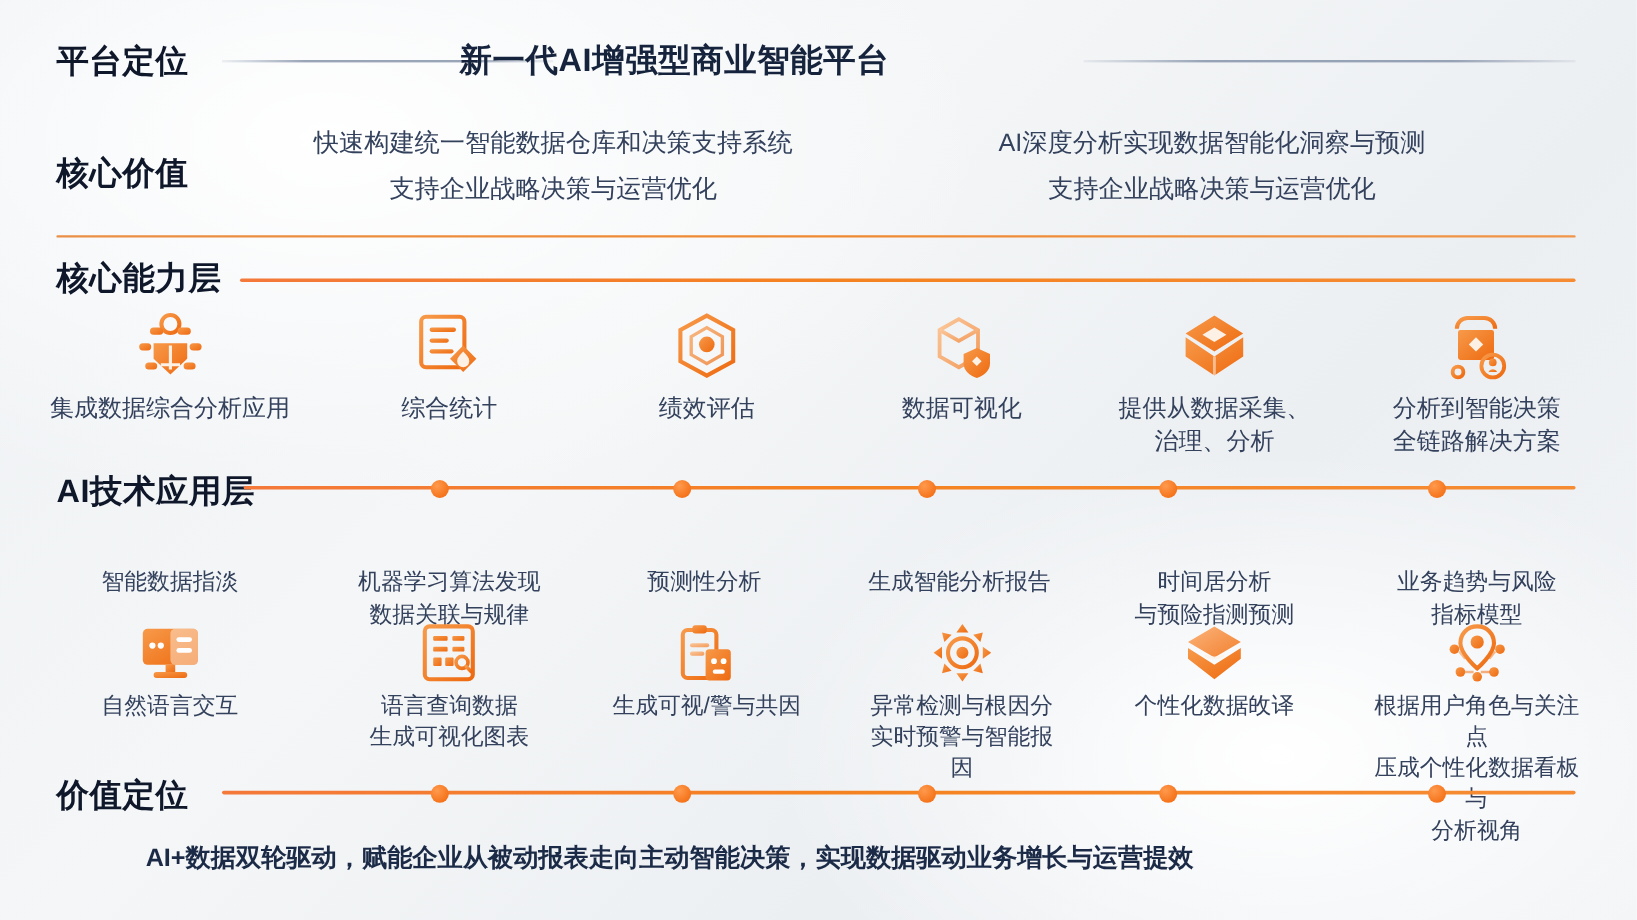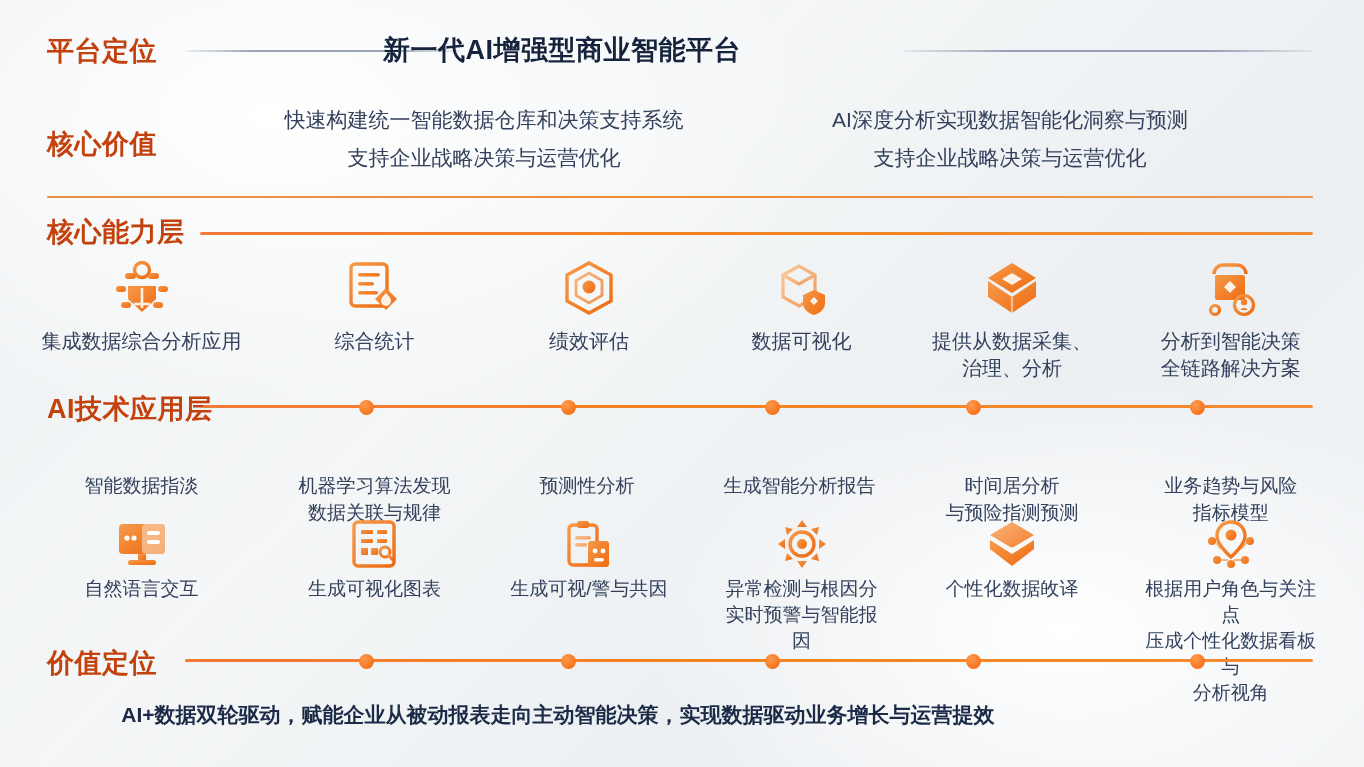--- a/index.html
+++ b/index.html
@@ -16,21 +16,21 @@
     color: #1f2b44;
     position: relative;
   }
 
   .page { position: absolute; inset: 0; }
 
   
   .lbl-left {
     position: absolute;
     font-weight: bold;
-    color: #c2410c;
+    color: #0f172a;
     letter-spacing: .5px;
     white-space: nowrap;
   }
   .rule {
     position: absolute;
     height: 3px;
     border-radius: 2px;
     background: linear-gradient(90deg, #f4793a 0%, #f58220 45%, #f58c34 100%);
   }
   .rule.thin {
@@ -60,21 +60,21 @@
   }
   #hdr-rule-r { left: 903px; top: 50px; width: 410px; }
 
   
   #cv-label { left: 47px; top: 126px; font-size: 27px; }
   .cv-col {
     position: absolute; top: 101px;
     font-size: 21px; line-height: 38px;
     color: #33415c; text-align: center; white-space: nowrap;
   }
-  #cv-col-1 { left: 224px; width: 520px; }
+  #cv-col-1 { left: 201px; width: 520px; }
   #cv-col-2 { left: 760px; width: 500px; }
 
   #sep-1 { left: 47px; top: 196px; width: 1266px; }
 
   
   #cap-label { left: 47px; top: 214px; font-size: 27px; }
   #cap-rule  { left: 200px; top: 232px; width: 1113px; }
 
   #ai-label { left: 47px; top: 391px; font-size: 27px; }
   #ai-rule  { left: 203px; top: 405px; width: 1110px; }
@@ -362,20 +362,21 @@
           <rect x="10" y="11" width="12" height="4" rx="1" fill="url(#a2)"></rect>
           <rect x="26" y="11" width="10" height="4" rx="1" fill="url(#a2)"></rect>
           <rect x="10" y="20" width="12" height="4" rx="1" fill="url(#a2)"></rect>
           <rect x="26" y="20" width="10" height="4" rx="1" fill="url(#a2)"></rect>
           <rect x="10" y="29" width="7" height="7" rx="1" fill="url(#a2)"></rect>
           <rect x="20" y="29" width="7" height="7" rx="1" fill="url(#a2)"></rect>
           <circle cx="34" cy="33" r="5" fill="none" stroke="url(#a2)" stroke-width="3"></circle>
           <path d="M37.5 36.5l4 4" stroke="url(#a2)" stroke-width="3" stroke-linecap="round"></path>
         </svg>
       </div>
+      <div>语言查询数据</div>
       <div>生成可视化图表</div>
       <div></div>
     </div>
 
     <div class="cell c2">
       <div class="app-icon">
         <svg width="48" height="50" viewBox="0 0 48 50">
           <defs>
             <linearGradient id="a3a" x1="0" y1="0" x2="1" y2="1">
               <stop offset="0" stop-color="#fbc79a"></stop>

